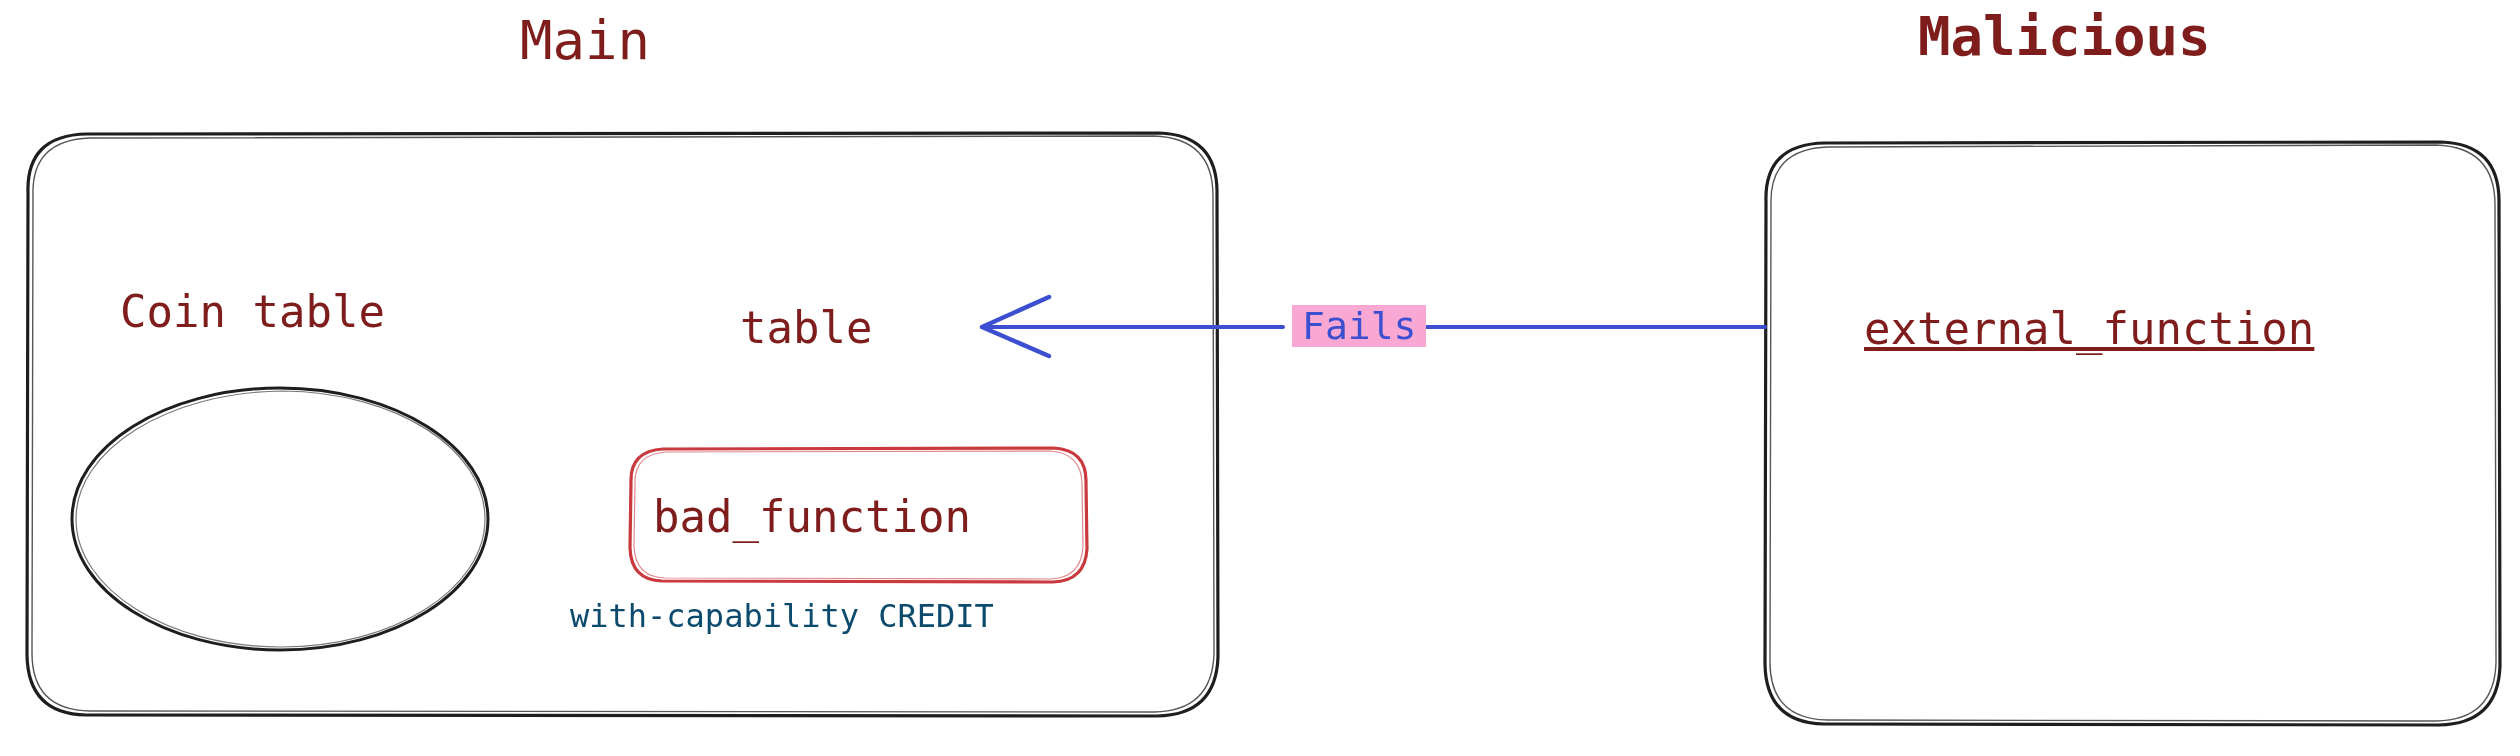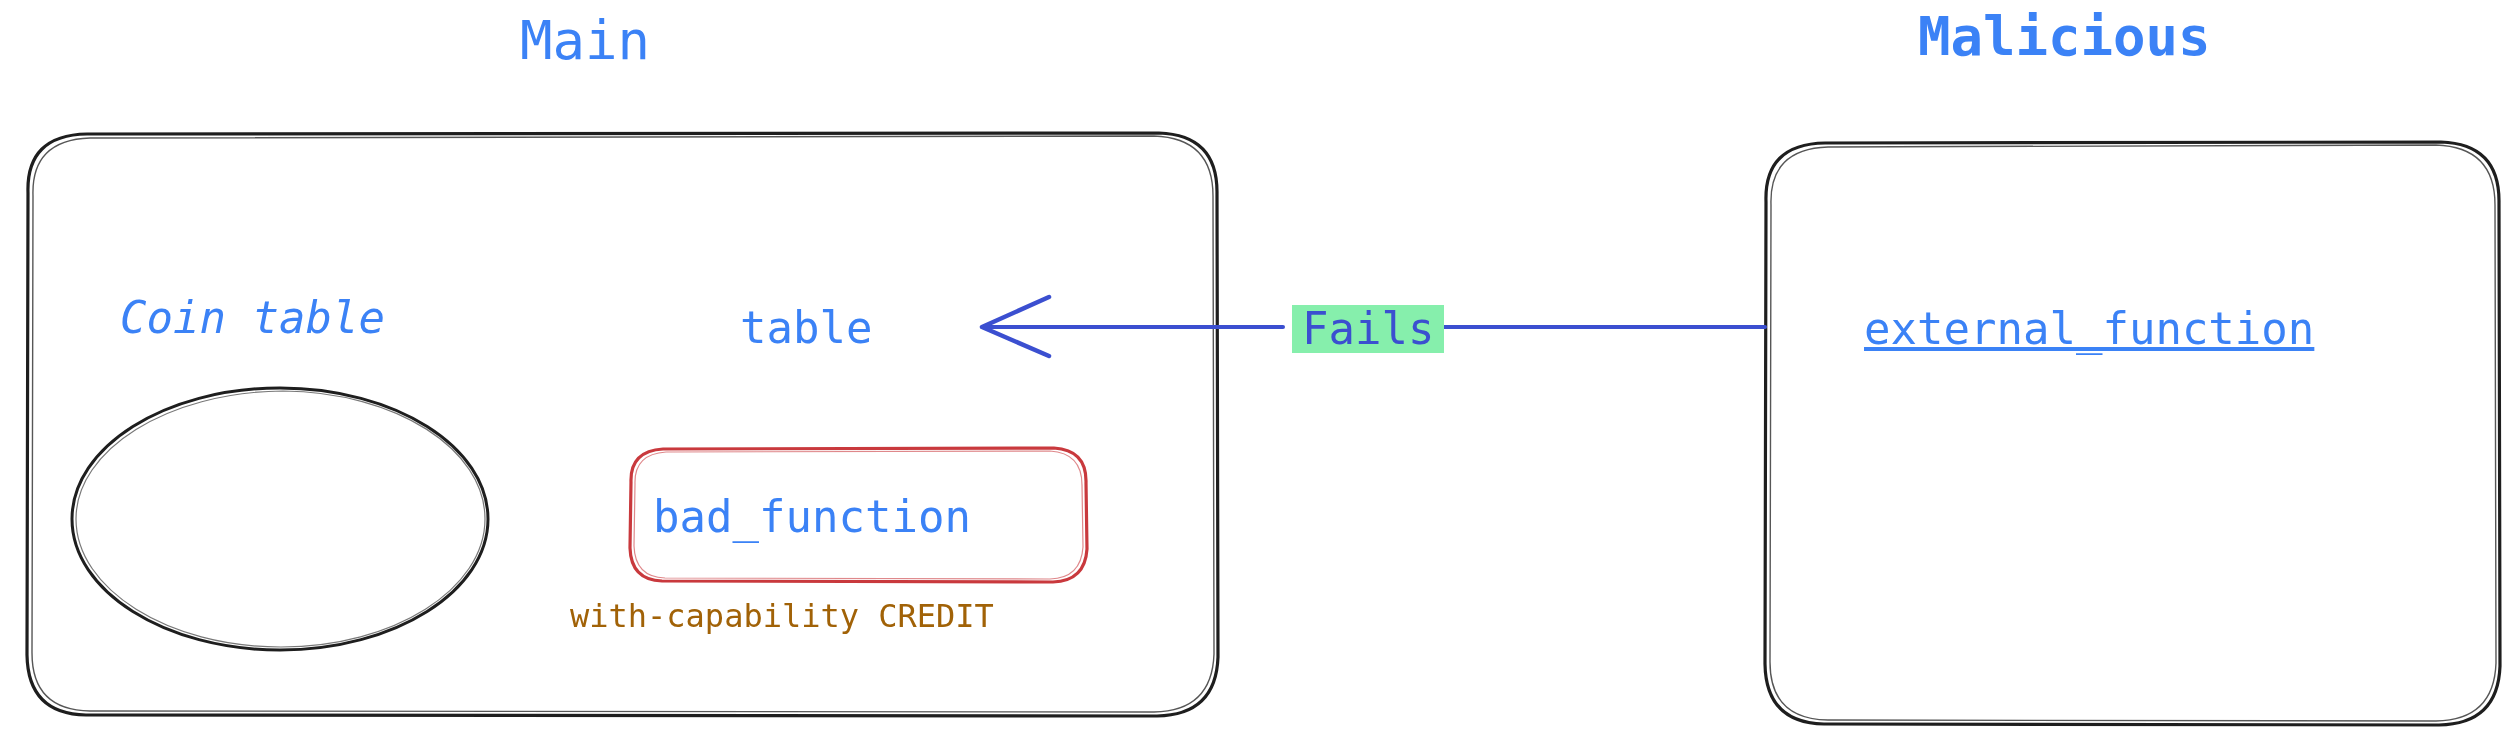--- a/index.html
+++ b/index.html
@@ -22,44 +22,44 @@
     left: 0;
     top: 0;
     width: 2520px;
     height: 756px;
     pointer-events: none;
   }
   .label {
     position: absolute;
     white-space: nowrap;
     line-height: 1;
-    color: #3b82f6;
+    color: #7f1d1d;
     font-family: "DejaVu Sans Mono", monospace;
   }
   .container-title {
     font-size: 54px;
     letter-spacing: 0px;
     font-weight: 400;
   }
   .node-text {
     font-size: 44px;
     font-weight: 400;
   }
   .box-text {
     font-size: 44px;
     font-weight: 400;
   }
   .cap-text {
     font-size: 32px;
     font-weight: 400;
   }
   .edge-label {
-    font-size: 44px;
+    font-size: 38px;
     font-weight: 400;
-    background: #86efac;
+    background: #f9a8d4;
     padding: 2px 10px;
   }
 </style>
 </head>
 <body>
 
 <div id="canvas">
 
   <svg class="svg-layer" viewBox="0 0 2520 756" xmlns="http://www.w3.org/2000/svg">
 
@@ -95,25 +95,25 @@
       <line x1="1765" y1="327" x2="1420" y2="327" stroke="#3b4fd0" stroke-width="4" stroke-linecap="round"></line>
       <line x1="1283" y1="327" x2="983" y2="327" stroke="#3b4fd0" stroke-width="4" stroke-linecap="round"></line>
       <path d="M 1049 297 L 982 327 L 1049 356" fill="none" stroke="#3b4fd0" stroke-width="4.5" stroke-linecap="round" stroke-linejoin="round"></path>
     </g>
   </svg>
 
   <div class="label container-title" style="left:520px; top:14px;">Main</div>
 
   <div class="label container-title" style="left:1918px; top:10px;font-weight:bold;">Malicious</div>
 
-  <div class="label node-text" style="left:120px; top:296px;font-style:italic;">Coin table</div>
+  <div class="label node-text" style="left:120px; top:290px;">Coin table</div>
 
   <div class="label node-text" style="left:740px; top:306px;">table</div>
 
   <div class="label box-text" style="left:653px; top:495px;">bad_function</div>
 
-  <div class="label cap-text" style="left:570px; top:600px; color:#a16207;">with-capability CREDIT</div>
+  <div class="label cap-text" style="left:570px; top:600px; color:#0c4a6e;">with-capability CREDIT</div>
 
   <div class="label node-text" style="left:1864px; top:307px;text-decoration:underline;">external_function</div>
 
   <div class="label edge-label" style="left:1292px; top:305px; color:#3b4fd0;">Fails</div>
 
 </div>
 
 </body></html>

